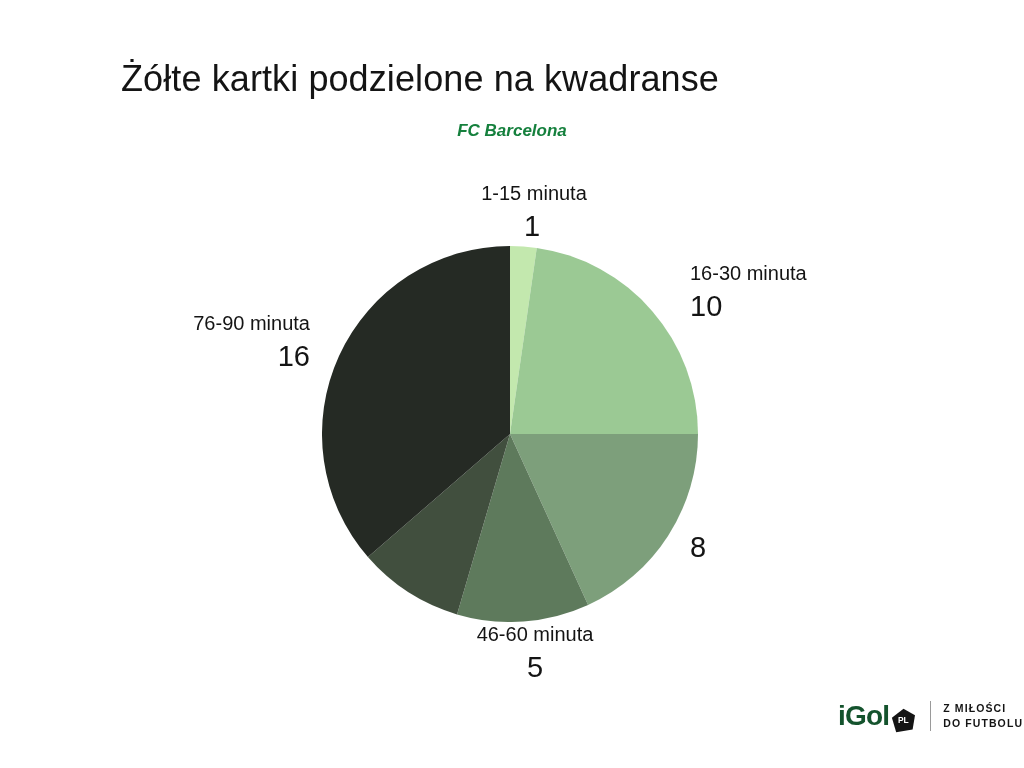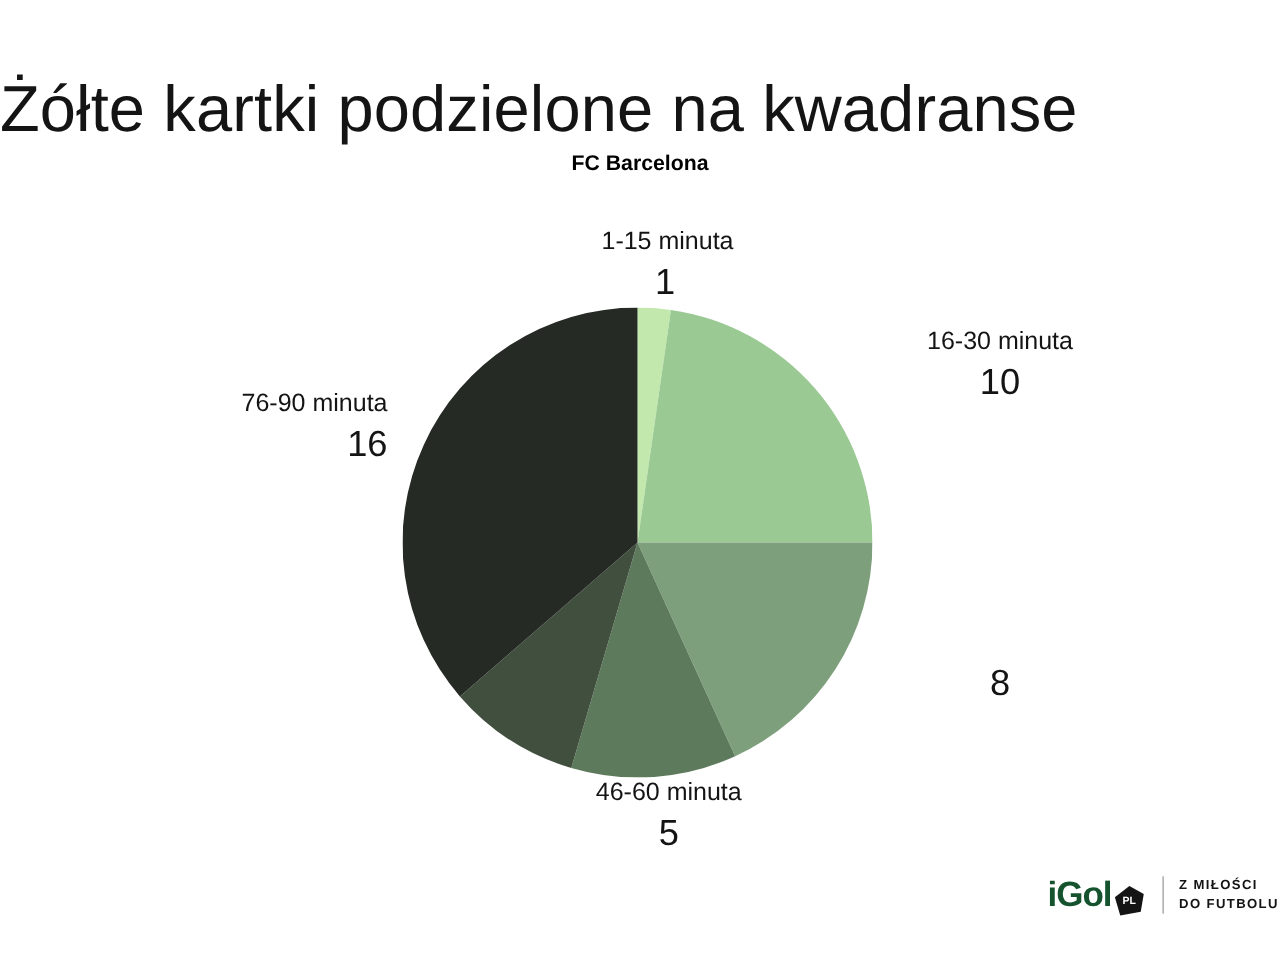--- a/index.html
+++ b/index.html
@@ -20,35 +20,36 @@
     inset: 0;
   }
 
   
   .chart-title {
     position: absolute;
     top: 58px;
     left: 0;
     width: 840px;
     text-align: center;
-    font-size: 52px;
+    font-size: 36px;
     font-weight: 400;
     color: #141414;
     letter-spacing: 0.1px;
     white-space: nowrap;
   }
   .chart-subtitle {
     position: absolute;
     top: 121px;
     left: 0;
     width: 1024px;
     text-align: center;
     font-size: 17px;
     font-weight: bold;
-    color: #000000;
+    color: #15803d;
+    font-style: italic;
   }
 
   
   .pie-wrap {
     position: absolute;
     left: 322px;
     top: 246px;
     width: 376px;
     height: 376px;
   }
@@ -70,21 +71,21 @@
     font-weight: 400;
     white-space: nowrap;
   }
   .slice-label .val {
     display: block;
     font-size: 29px;
     font-weight: 400;
     margin-top: 9px;
     white-space: nowrap;
   }
-  .lbl-align-left  { text-align: center; }
+  .lbl-align-left  { text-align: left; }
   .lbl-align-right { text-align: right; }
   .lbl-align-center{ text-align: center; }
 
   
   #label-0 { left: 430px; top: 183px; width: 208px; }
   #label-0 .val { margin-left: -4px; }
   #label-1 { left: 690px; top: 263px; width: 220px; }
   #label-2 { left: 690px; top: 524px; width: 220px; }
   #label-3 { left: 385px; top: 624px; width: 300px; }
   #label-4 { left: 180px; top: 592px; width: 200px; }

